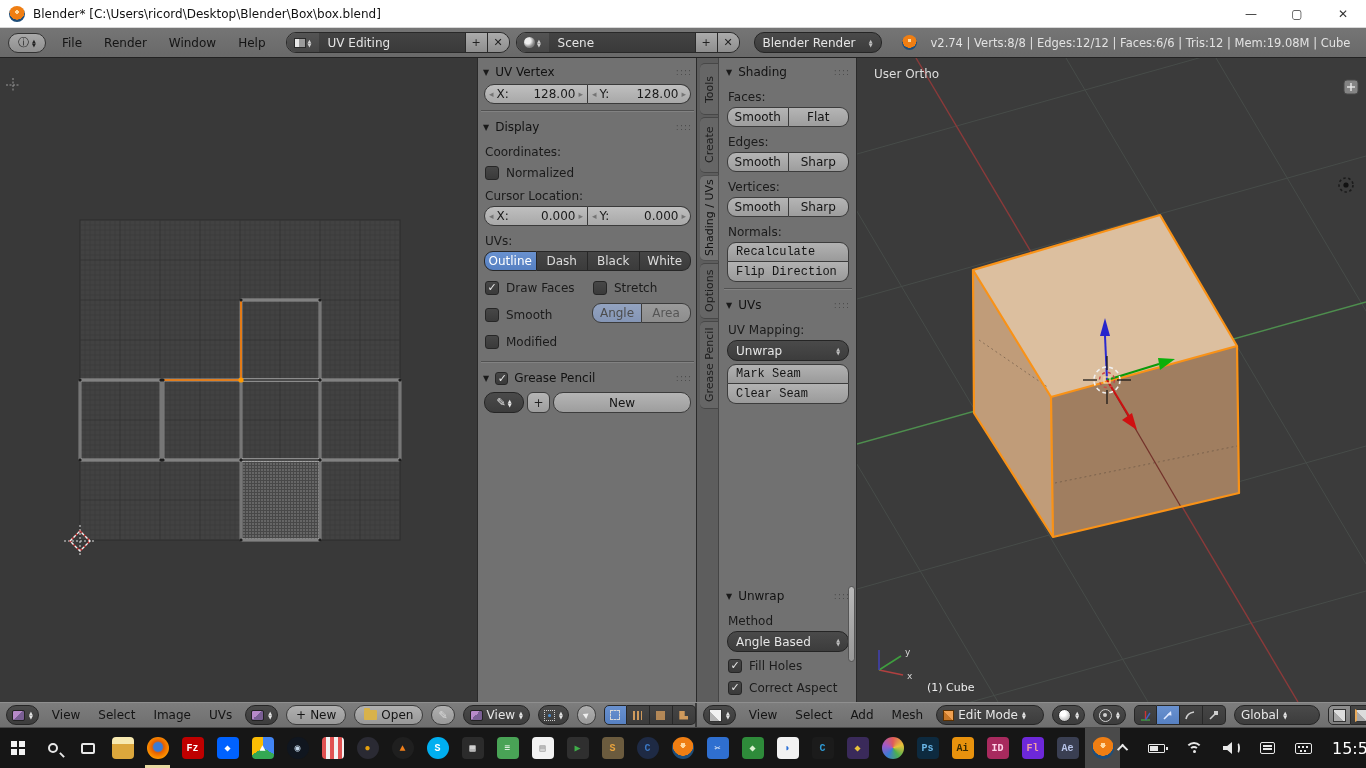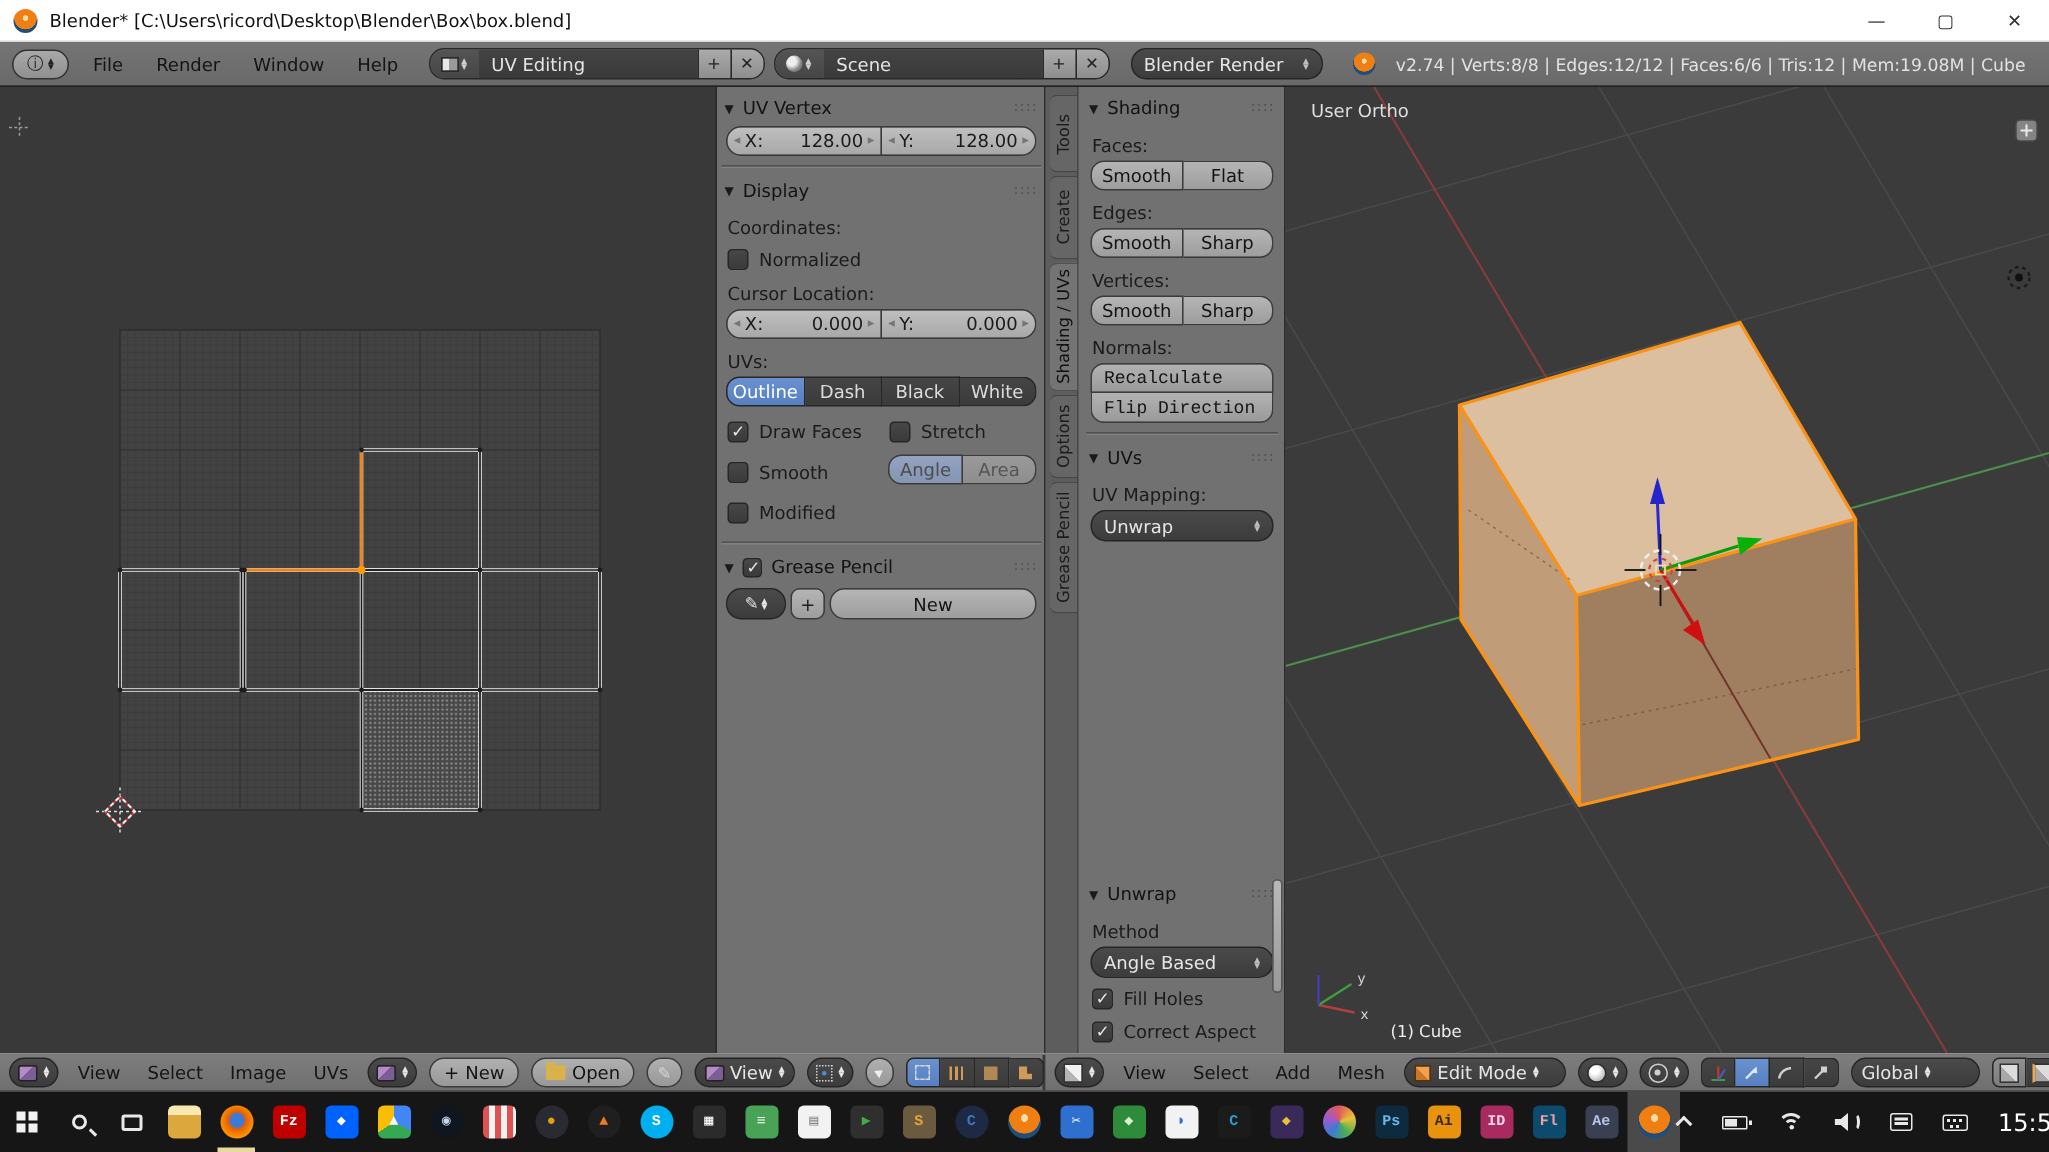--- a/index.html
+++ b/index.html
@@ -415,20 +415,24 @@
       <div class="panel-header">
         <span class="tri">▼</span>
         <span>UVs</span>
         <span class="grip">::::</span>
       </div>
       <div class="lab">UV Mapping:</div>
       <div class="dd" style="margin:2px 1px;">
         <span>Unwrap</span>
           <b class="ud"></b>
       </div>
+      <div class="stackv">
+        <div>Mark Seam</div>
+        <div>Clear Seam</div>
+      </div>
 
       <div class="op-panel">
         <div class="panel-header">
           <span class="tri">▼</span>
           <span>Unwrap</span>
           <span class="grip">::::</span>
         </div>
         <div class="lab">Method</div>
         <div class="dd" style="margin:2px 1px;">
           <span>Angle Based</span>
@@ -731,21 +735,21 @@
           <span class="tb-slot">
             <span class="tb-glyph" style="background: rgb(13, 42, 63); color: rgb(107, 183, 232);">Ps</span>
           </span>
           <span class="tb-slot">
             <span class="tb-glyph" style="background: rgb(232, 146, 13); color: rgb(58, 42, 0);">Ai</span>
           </span>
           <span class="tb-slot">
             <span class="tb-glyph" style="background: rgb(168, 42, 94); color: rgb(255, 212, 232);">ID</span>
           </span>
           <span class="tb-slot">
-            <span class="tb-glyph" style="background: #0c4a6e; color: rgb(240, 160, 160);">Fl</span>
+            <span class="tb-glyph" style="background: #6d28d9; color: rgb(240, 160, 160);">Fl</span>
           </span>
           <span class="tb-slot">
             <span class="tb-glyph" style="background: rgb(58, 63, 82); color: rgb(184, 196, 232);">Ae</span>
           </span>
           <span class="tb-slot active">
             <span class="tb-glyph" style="background: radial-gradient(circle at 50% 38%, rgb(255, 217, 160) 0px, rgb(255, 217, 160) 14%, rgb(239, 126, 19) 15%, rgb(239, 126, 19) 58%, rgb(30, 78, 122) 60%); color: rgb(255, 255, 255); border-radius: 50%;"></span>
           </span>
         </span>
     </div>
     <div class="tray">

